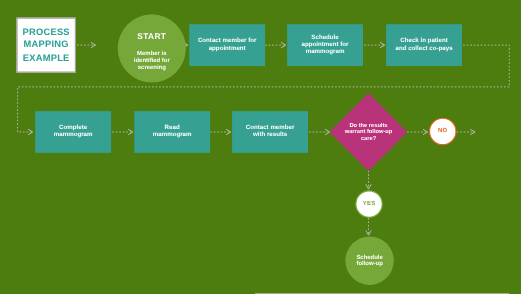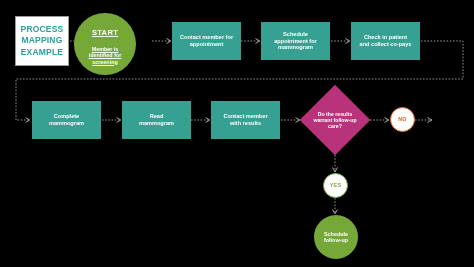--- a/index.html
+++ b/index.html
@@ -7,21 +7,21 @@
     padding: 0;
     background: #ffffff;
   }
   body {
     font-family: "Liberation Sans", sans-serif;
   }
   #canvas {
     position: relative;
     width: 474px;
     height: 267px;
-    background: #000000;
+    background: #4d7c0f;
     overflow: hidden;
   }
   #wires {
     position: absolute;
     left: 0;
     top: 0;
     width: 474px;
     height: 267px;
     pointer-events: none;
   }
@@ -175,21 +175,21 @@
       <line x1="335" y1="198" x2="335" y2="214" marker-end="url(#chev)"></line>
     </g>
   </svg>
 
   <div class="node title-card" style="left:15px; top:16px; width:54px; height:50px;">
     <span class="txt">PROCESS
 MAPPING
 EXAMPLE</span>
   </div>
 
-  <div class="node start" style="left:74px; top:13px; width:62px; height:62px;text-decoration:underline;">
+  <div class="node start" style="left:107px; top:13px; width:62px; height:62px;">
     <span class="txt">
       <span class="hdr">START</span>
       <span>Member is
 identified for
 screening</span>
     </span>
   </div>
 
   <div class="node proc" style="left:172px; top:22px; width:69px; height:38px;">
     <span class="txt">Contact member for

